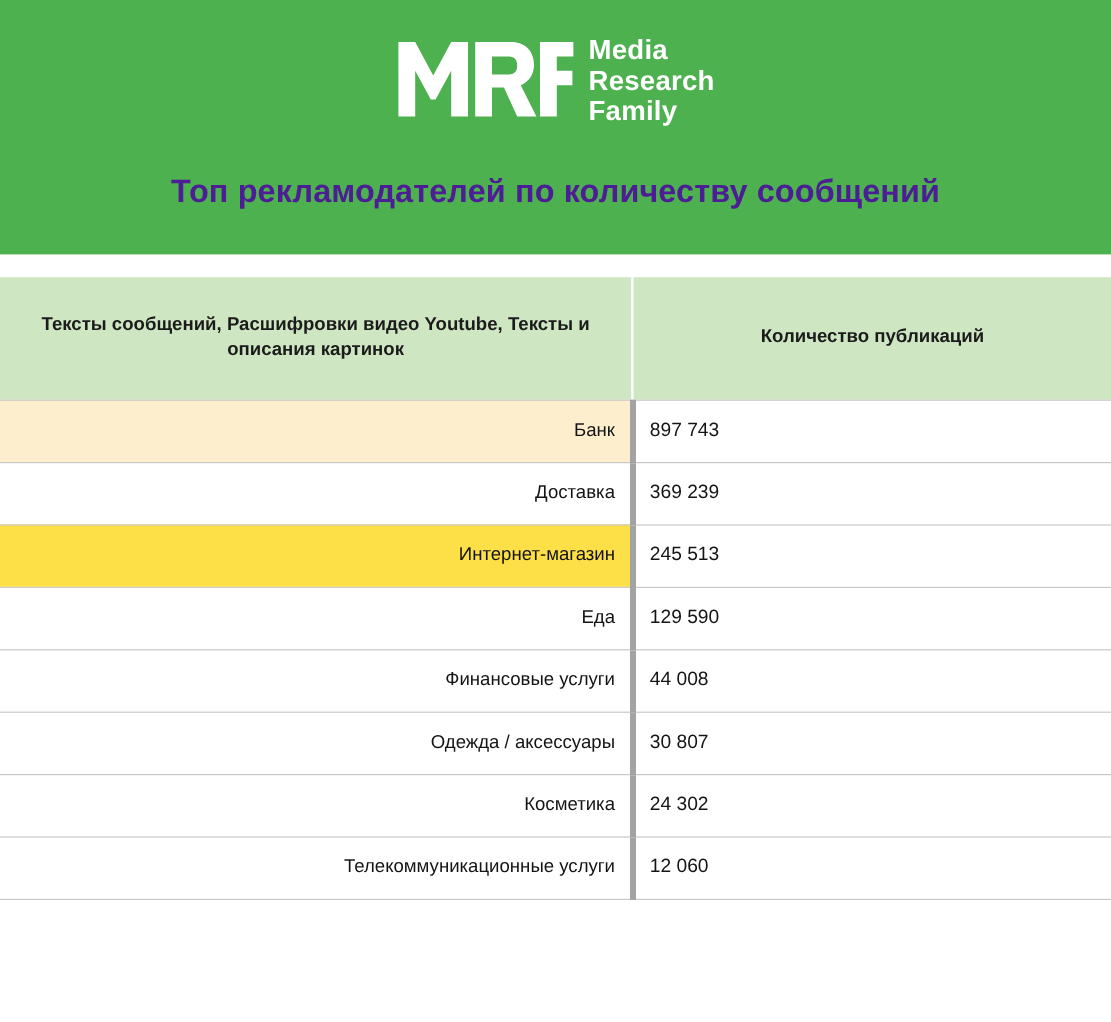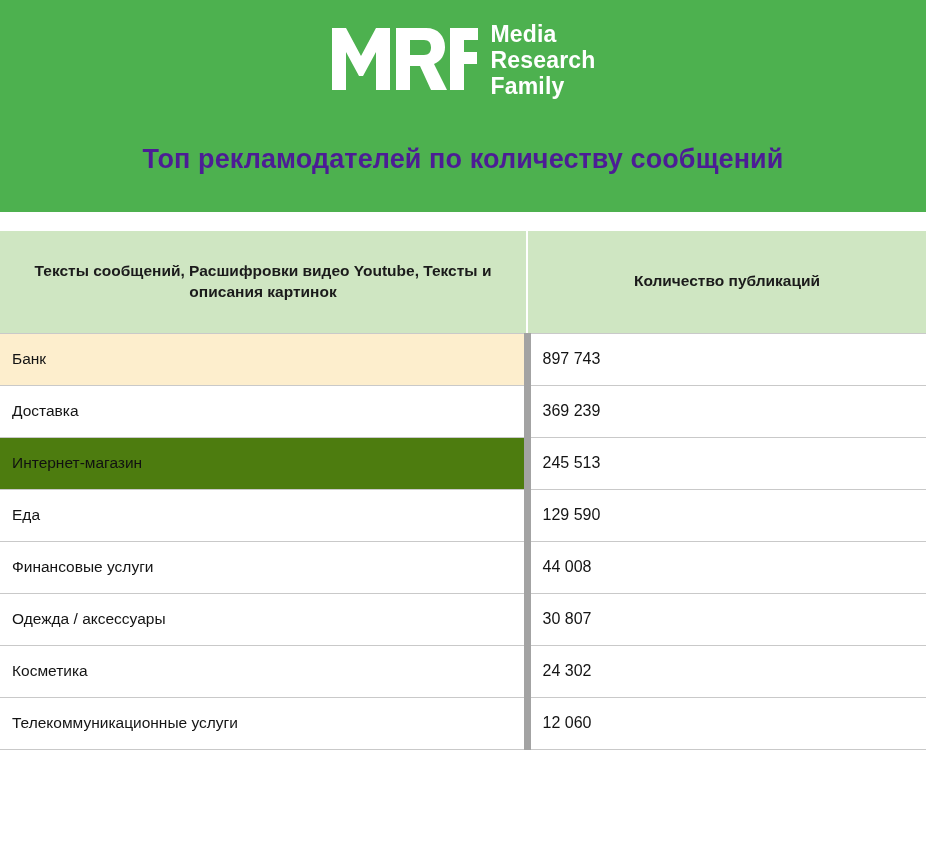--- a/index.html
+++ b/index.html
@@ -30,21 +30,21 @@
     height: 212px;
     box-sizing: border-box;
     display: flex;
     flex-direction: column;
     align-items: center;
     justify-content: flex-start;
     padding-top: 22px;
   }
   .logo-row {
     display: flex;
-    align-items: flex-start;
+    align-items: flex-end;
     justify-content: center;
     gap: 12px;
     height: 84px;
   }
   .logo-mark {
     display: block;
   }
   .logo-text {
     color: #ffffff;
     font-weight: bold;
@@ -91,31 +91,31 @@
 
   .table td {
     font-size: 15.5px;
     color: #141414;
     height: 52px;
     box-sizing: border-box;
     padding: 0 12px;
     border-bottom: 1px solid #c9c9c9;
   }
   .table td.cat {
-    text-align: left;
-    border-right: 7px solid #a3a3a3;
+    text-align: right;
+    border-right: 5px solid #a3a3a3;
   }
   .table td.val {
     font-size: 16px;
   }
   .table tr.highlight-soft td.cat {
     background: #fdeecd;
   }
   .table tr.highlight-strong td.cat {
-    background: #4d7c0f;
+    background: #fde047;
     color: #111111;
   }
   .table tr:first-child td {
     border-top: 1px solid #c9c9c9;
   }
 </style>
 </head>
 <body>
 
 <div class="page">

